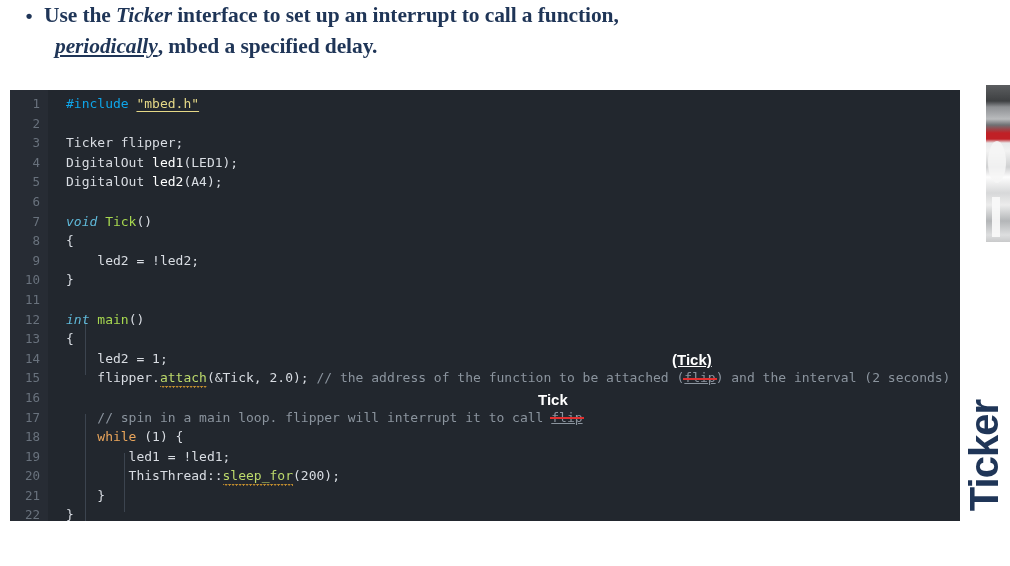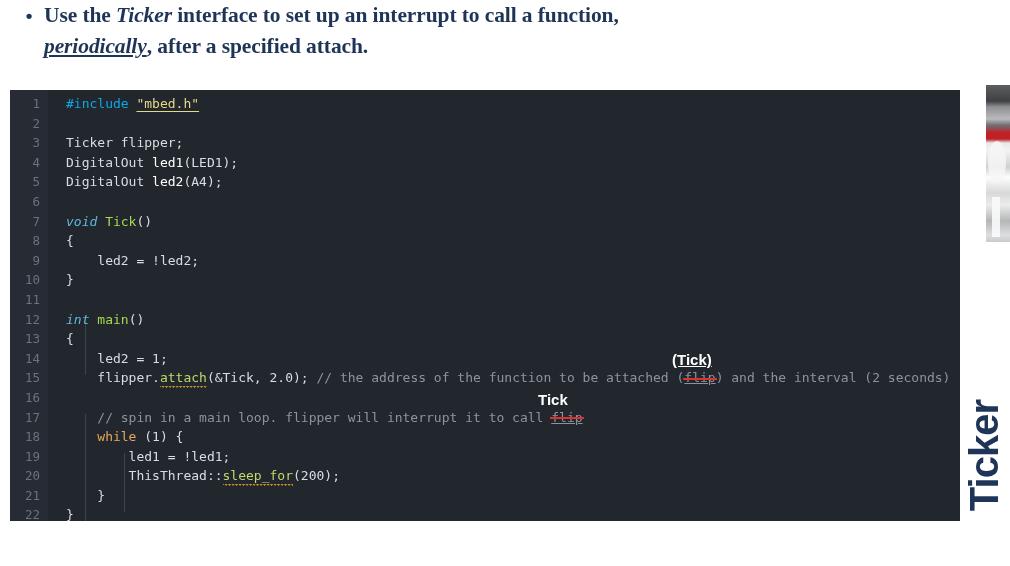--- a/index.html
+++ b/index.html
@@ -43,20 +43,21 @@
   }
   .bullet-text .ital {
     font-style: italic;
     font-weight: 600;
   }
   .bullet-text .emph {
     font-style: italic;
     font-weight: 700;
     text-decoration: underline;
     text-underline-offset: 2px;
+    margin-left: 11px;
   }
 
   
   .code-panel {
     position: absolute;
     left: 10px;
     top: 90px;
     width: 950px;
     height: 431px;
     background: #22272e;
@@ -222,21 +223,21 @@
     transform-origin: center;
   }
 </style>
 </head>
 <body>
 
 <div class="slide-bullet">
   <div class="bullet-dot">•</div>
   <div class="bullet-text">
     <span>Use the </span><span class="ital">Ticker</span><span> interface to set up an interrupt to call a function,</span><br>
-    <span class="emph">periodically</span><span>, after a specified attach.</span>
+    <span class="emph">periodically</span><span>, mbed a specified delay.</span>
   </div>
 </div>
 
 <div class="code-panel">
   <div class="code-gutter-bg"></div>
   <div class="guide" style="left:75px; top:226px; height:59px;"></div>
   <div class="guide" style="left:75px; top:324px; height:137px;"></div>
   <div class="guide" style="left:114px; top:363px; height:59px;"></div>
   <div class="code-lines" id="code-lines"><div class="code-line"><span class="ln">1</span><span class="lc"><span class="t-pre">#include </span><span class="t-str">"mbed.h"</span></span></div><div class="code-line"><span class="ln">2</span><span class="lc"></span></div><div class="code-line"><span class="ln">3</span><span class="lc"><span class="t-plain">Ticker flipper;</span></span></div><div class="code-line"><span class="ln">4</span><span class="lc"><span class="t-plain">DigitalOut </span><span class="t-var">led1</span><span class="t-plain">(LED1);</span></span></div><div class="code-line"><span class="ln">5</span><span class="lc"><span class="t-plain">DigitalOut </span><span class="t-var">led2</span><span class="t-plain">(A4);</span></span></div><div class="code-line"><span class="ln">6</span><span class="lc"></span></div><div class="code-line"><span class="ln">7</span><span class="lc"><span class="t-kw">void </span><span class="t-fn">Tick</span><span class="t-plain">()</span></span></div><div class="code-line"><span class="ln">8</span><span class="lc"><span class="t-plain">{</span></span></div><div class="code-line"><span class="ln">9</span><span class="lc"><span class="t-plain">    led2 = !led2;</span></span></div><div class="code-line"><span class="ln">10</span><span class="lc"><span class="t-plain">}</span></span></div><div class="code-line"><span class="ln">11</span><span class="lc"></span></div><div class="code-line"><span class="ln">12</span><span class="lc"><span class="t-kw">int </span><span class="t-fn">main</span><span class="t-plain">()</span></span></div><div class="code-line"><span class="ln">13</span><span class="lc"><span class="t-plain">{</span></span></div><div class="code-line"><span class="ln">14</span><span class="lc"><span class="t-plain">    led2 = 1;</span></span></div><div class="code-line"><span class="ln">15</span><span class="lc"><span class="t-plain">    flipper.</span><span class="squig">attach</span><span class="t-plain">(&amp;Tick, 2.0); </span><span class="t-cmt">// the address of the function to be attached (</span><span class="strike-red">flip</span><span class="t-cmt">) and the interval (2 seconds)</span></span></div><div class="code-line"><span class="ln">16</span><span class="lc"></span></div><div class="code-line"><span class="ln">17</span><span class="lc"><span class="t-cmt">    // spin in a main loop. flipper will interrupt it to call </span><span class="strike-red">flip</span></span></div><div class="code-line"><span class="ln">18</span><span class="lc"><span class="t-plain">    </span><span class="t-kw2">while</span><span class="t-plain"> (1) {</span></span></div><div class="code-line"><span class="ln">19</span><span class="lc"><span class="t-plain">        led1 = !led1;</span></span></div><div class="code-line"><span class="ln">20</span><span class="lc"><span class="t-plain">        ThisThread::</span><span class="squig">sleep_for</span><span class="t-plain">(200);</span></span></div><div class="code-line"><span class="ln">21</span><span class="lc"><span class="t-plain">    }</span></span></div><div class="code-line"><span class="ln">22</span><span class="lc"><span class="t-plain">}</span></span></div></div>
 </div>

